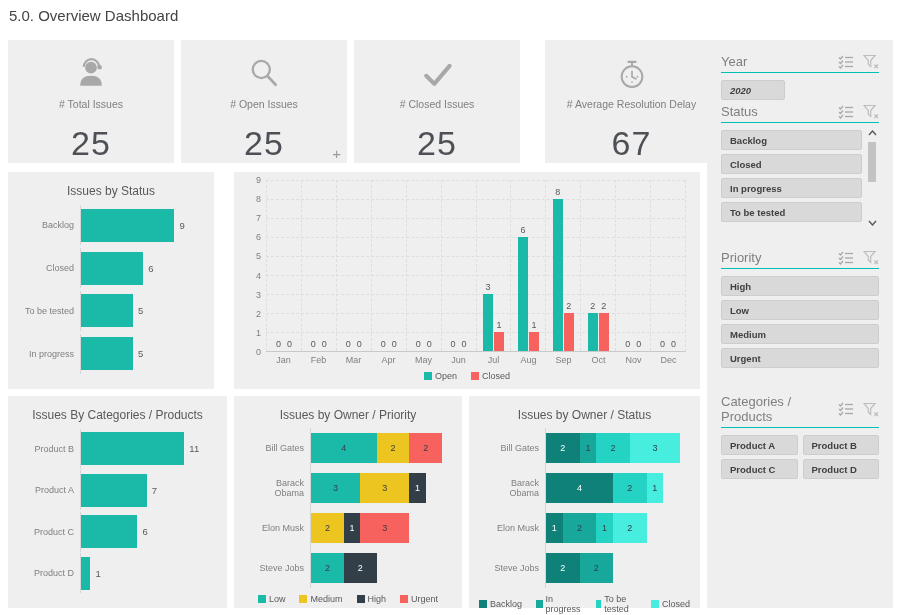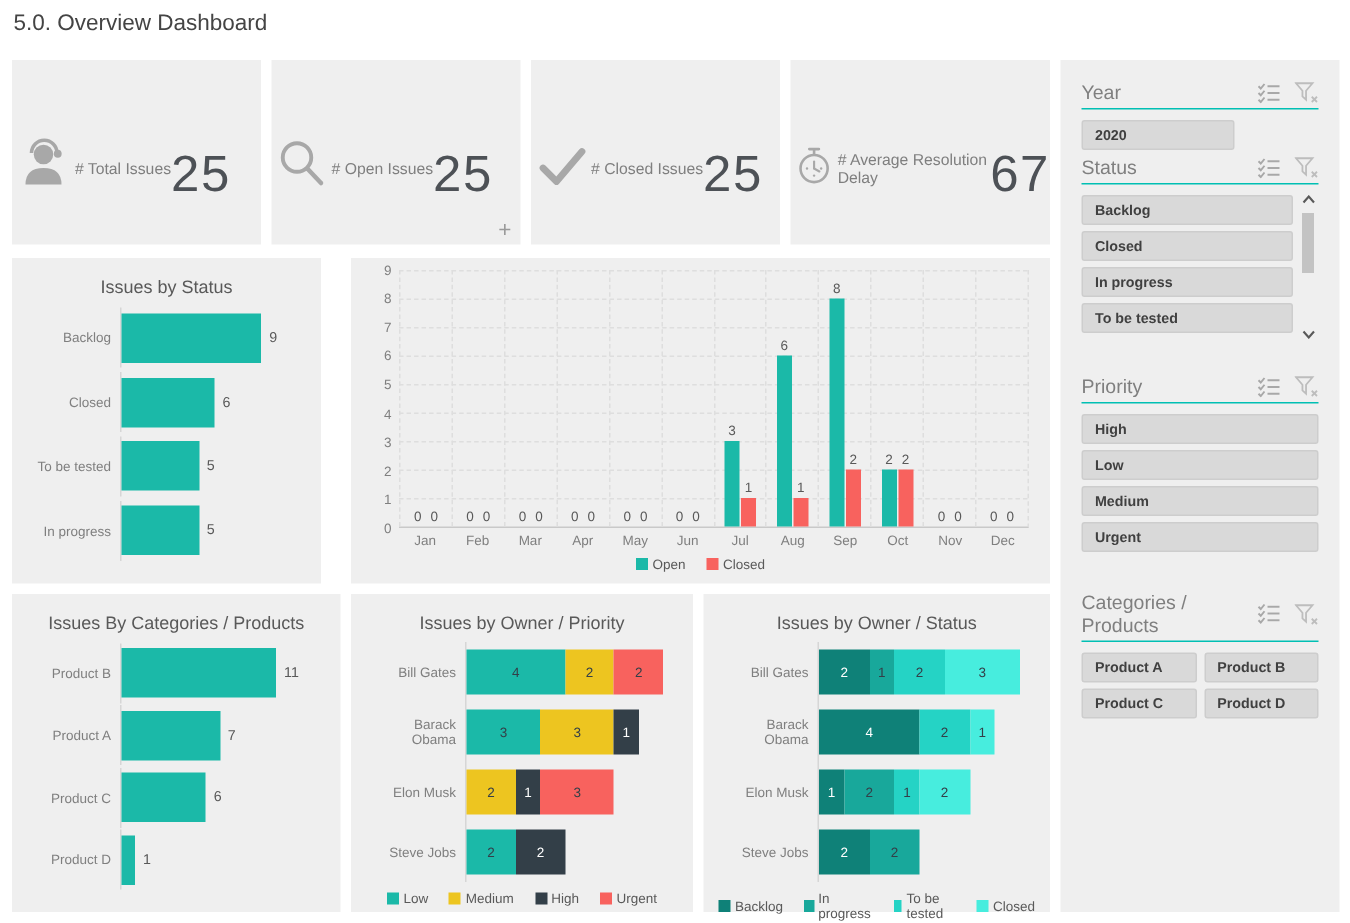--- a/index.html
+++ b/index.html
@@ -1,21 +1,21 @@
 <!DOCTYPE html>
 <html><head>
 <meta charset="utf-8">
 <style>
   html,body{margin:0;padding:0;background:#fff;}
   .stage{position:relative;width:900px;height:615px;background:#ffffff;
     font-family:"Liberation Sans",sans-serif;overflow:hidden;}
   .page-title{position:absolute;left:9px;top:7px;font-size:15px;color:#444;}
   .panel{position:absolute;background:#efefef;}
   
-  .kpi{display:flex;flex-direction:row;align-items:center;justify-content:flex-start;padding-top:16px;box-sizing:border-box;}
+  .kpi{display:flex;flex-direction:column;align-items:center;justify-content:flex-start;padding-top:16px;box-sizing:border-box;}
   .kpi svg{display:block;}
   .kpi-label{font-size:10.5px;color:#7f7f7f;margin-top:6px;}
   .kpi-value{font-size:34px;color:#4d5156;margin-top:14px;letter-spacing:1px;}
   .kpi-corner{position:absolute;right:6px;bottom:2px;font-size:15px;color:#9a9a9a;line-height:1;}
   
   .chart-panel{box-sizing:border-box;padding:8px 10px;display:flex;flex-direction:column;}
   .panel-title{font-size:12px;color:#595959;text-align:center;margin:4px 0 6px 0;flex:0 0 auto;}
   
   .hbar{flex:1;display:flex;flex-direction:column;justify-content:space-around;padding-bottom:6px;}
   .hb-row{display:flex;align-items:center;height:40px;}
@@ -48,21 +48,21 @@
   .legend-item{display:flex;align-items:center;font-size:9px;color:#595959;gap:3px;}
   .legend-swatch{width:8px;height:8px;display:inline-block;}
   
   #sidebar{box-sizing:border-box;padding:14px 14px;}
   .slicer-head{display:flex;align-items:center;justify-content:space-between;}
   .slicer-title{font-size:13px;color:#7f7f7f;}
   .slicer-icons{display:flex;gap:9px;align-items:center;}
   .slicer-underline{border-bottom:1px solid #00bfb3;margin:3px 0 7px 0;}
   .chip{background:#d9d9d9;border:1px solid #cdcdcd;border-radius:2px;font-size:9.5px;font-weight:bold;
     color:#404040;padding:4px 8px 3px 8px;margin-bottom:4px;box-sizing:border-box;cursor:pointer;}
-  .slicer-year .chip{width:102px;}
+  .slicer-year .chip{width:64px;font-style:italic;}
   .status-body{display:flex;}
   .status-items{flex:1;}
   .status-items .chip{width:100%;}
   .scrollbar{width:14px;display:flex;flex-direction:column;align-items:center;padding-left:3px;}
   .scroll-thumb{width:8px;height:40px;background:#c3c3c3;margin-top:6px;}
   .scroll-spacer{flex:1;}
   .slicer-priority .chip{width:100%;}
   .grid2{display:grid;grid-template-columns:1fr 1fr;column-gap:5px;}
   .sec-year{}
   .sec-status{margin-bottom:24px;}
@@ -97,21 +97,21 @@
   </div>
 
   <div class="panel kpi" style="left:354px;top:40px;width:166px;height:123px;">
     <svg width="40" height="40" viewBox="0 0 40 40">
       <path d="M8 22 L17 31 L34 11" fill="none" stroke="#a8a8a8" stroke-width="4.5" stroke-linecap="round" stroke-linejoin="round"></path>
     </svg>
     <div class="kpi-label"># Closed Issues</div>
     <div class="kpi-value">25</div>
   </div>
 
-  <div class="panel kpi" style="left:527px;top:40px;width:173px;height:123px;">
+  <div class="panel kpi" style="left:545px;top:40px;width:173px;height:123px;">
     <svg width="40" height="40" viewBox="0 0 40 40">
       <circle cx="20" cy="23" r="11.5" fill="none" stroke="#a8a8a8" stroke-width="2.2"></circle>
       <line x1="16" y1="6.5" x2="24" y2="6.5" stroke="#a8a8a8" stroke-width="2.4" stroke-linecap="round"></line>
       <line x1="20" y1="7" x2="20" y2="11" stroke="#a8a8a8" stroke-width="2.2"></line>
       <line x1="20" y1="23" x2="20" y2="17" stroke="#a8a8a8" stroke-width="1.8" stroke-linecap="round"></line>
       <line x1="20" y1="23" x2="24.5" y2="25.5" stroke="#a8a8a8" stroke-width="1.8" stroke-linecap="round"></line>
       <circle cx="14" cy="23" r="1" fill="#a8a8a8"></circle>
         <circle cx="26" cy="23" r="1" fill="#a8a8a8"></circle>
       <circle cx="20" cy="29" r="1" fill="#a8a8a8"></circle>
     </svg>

